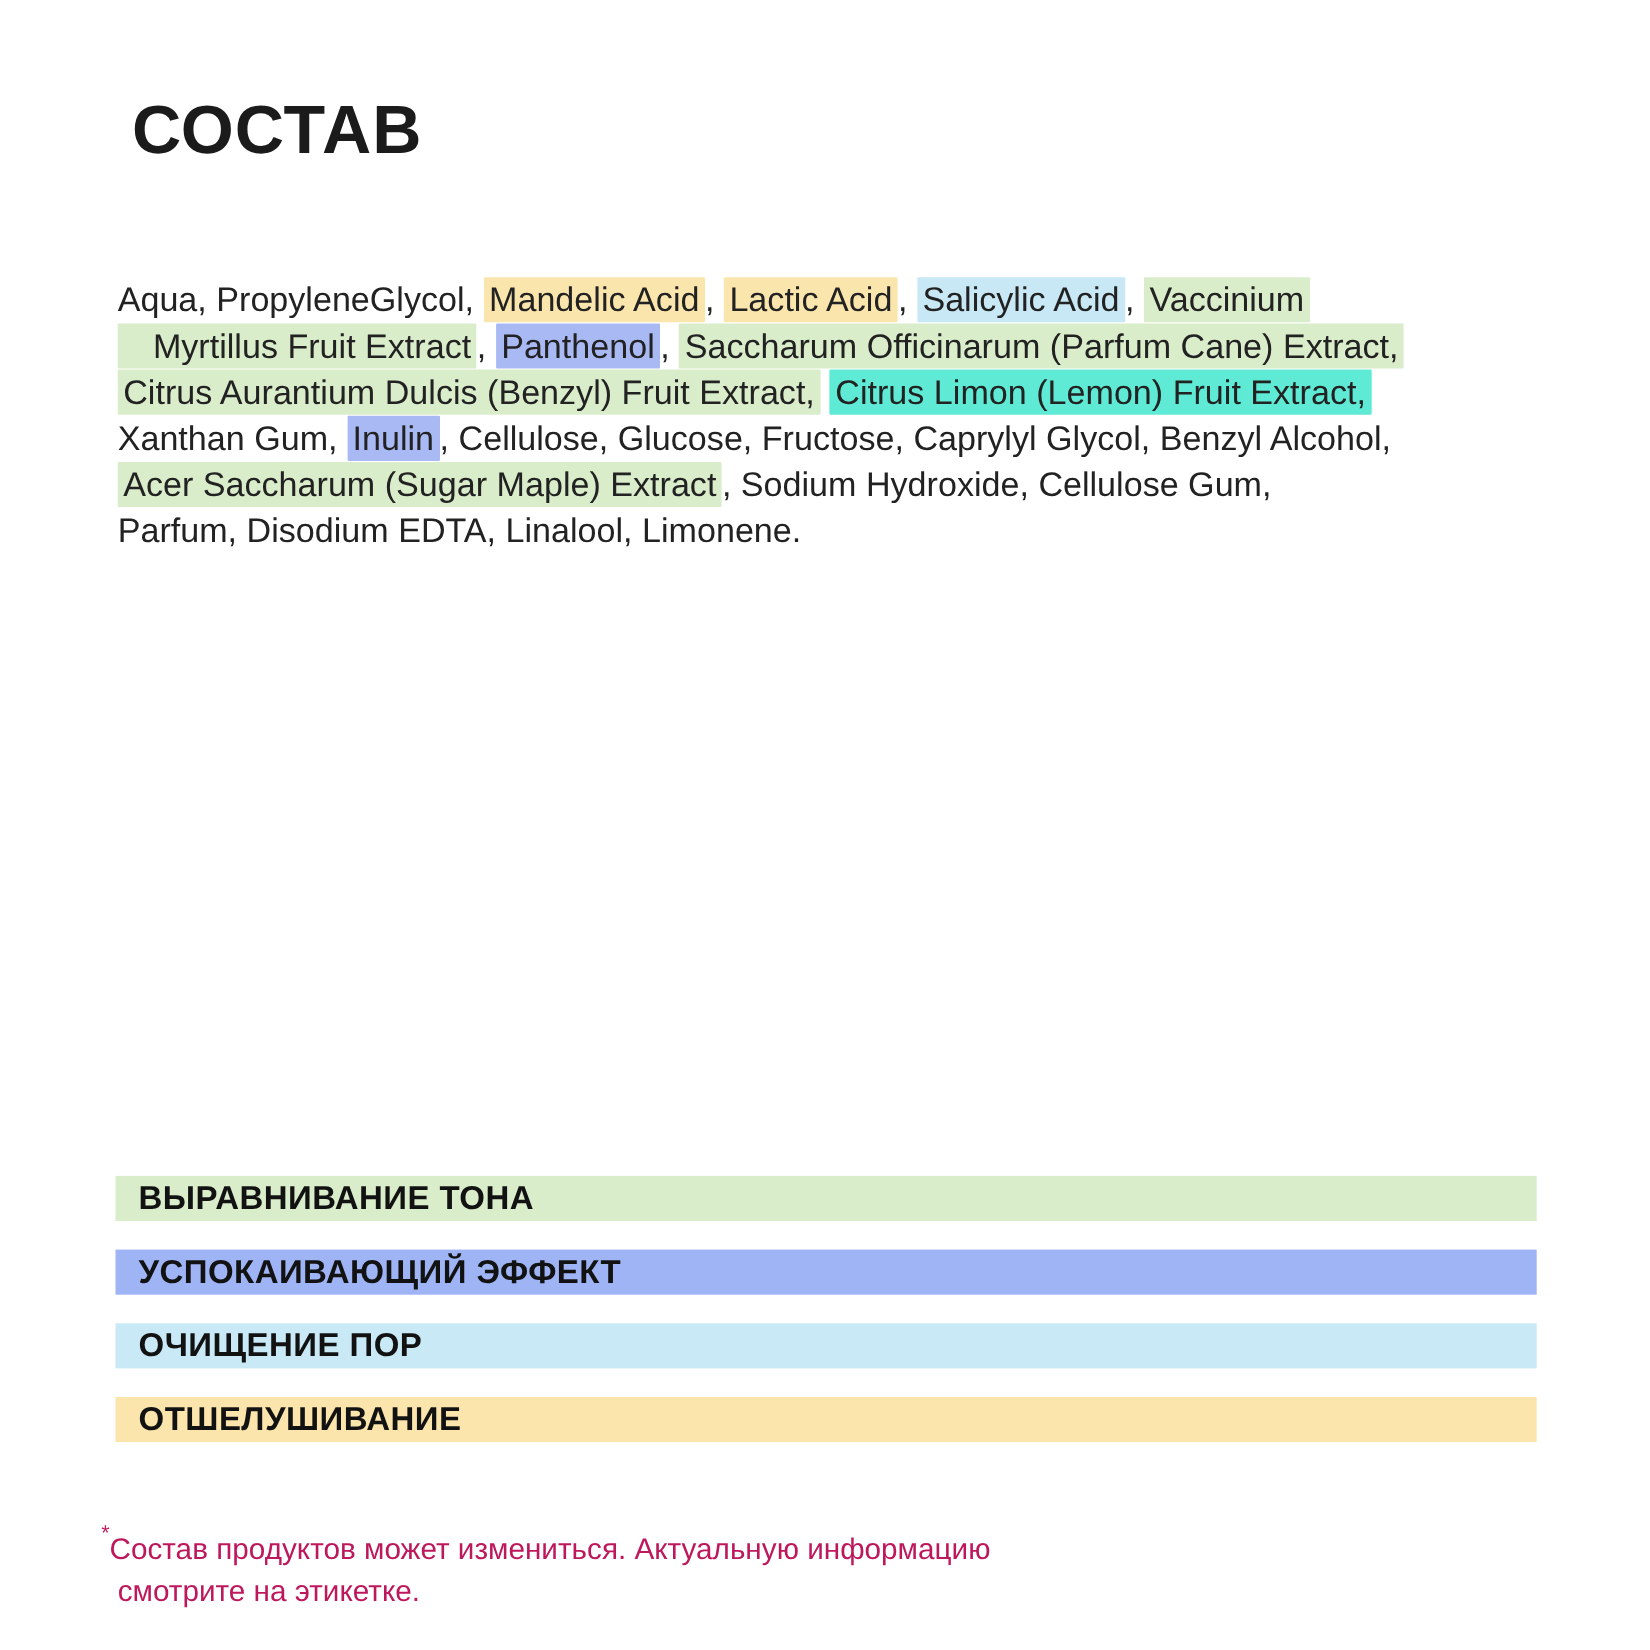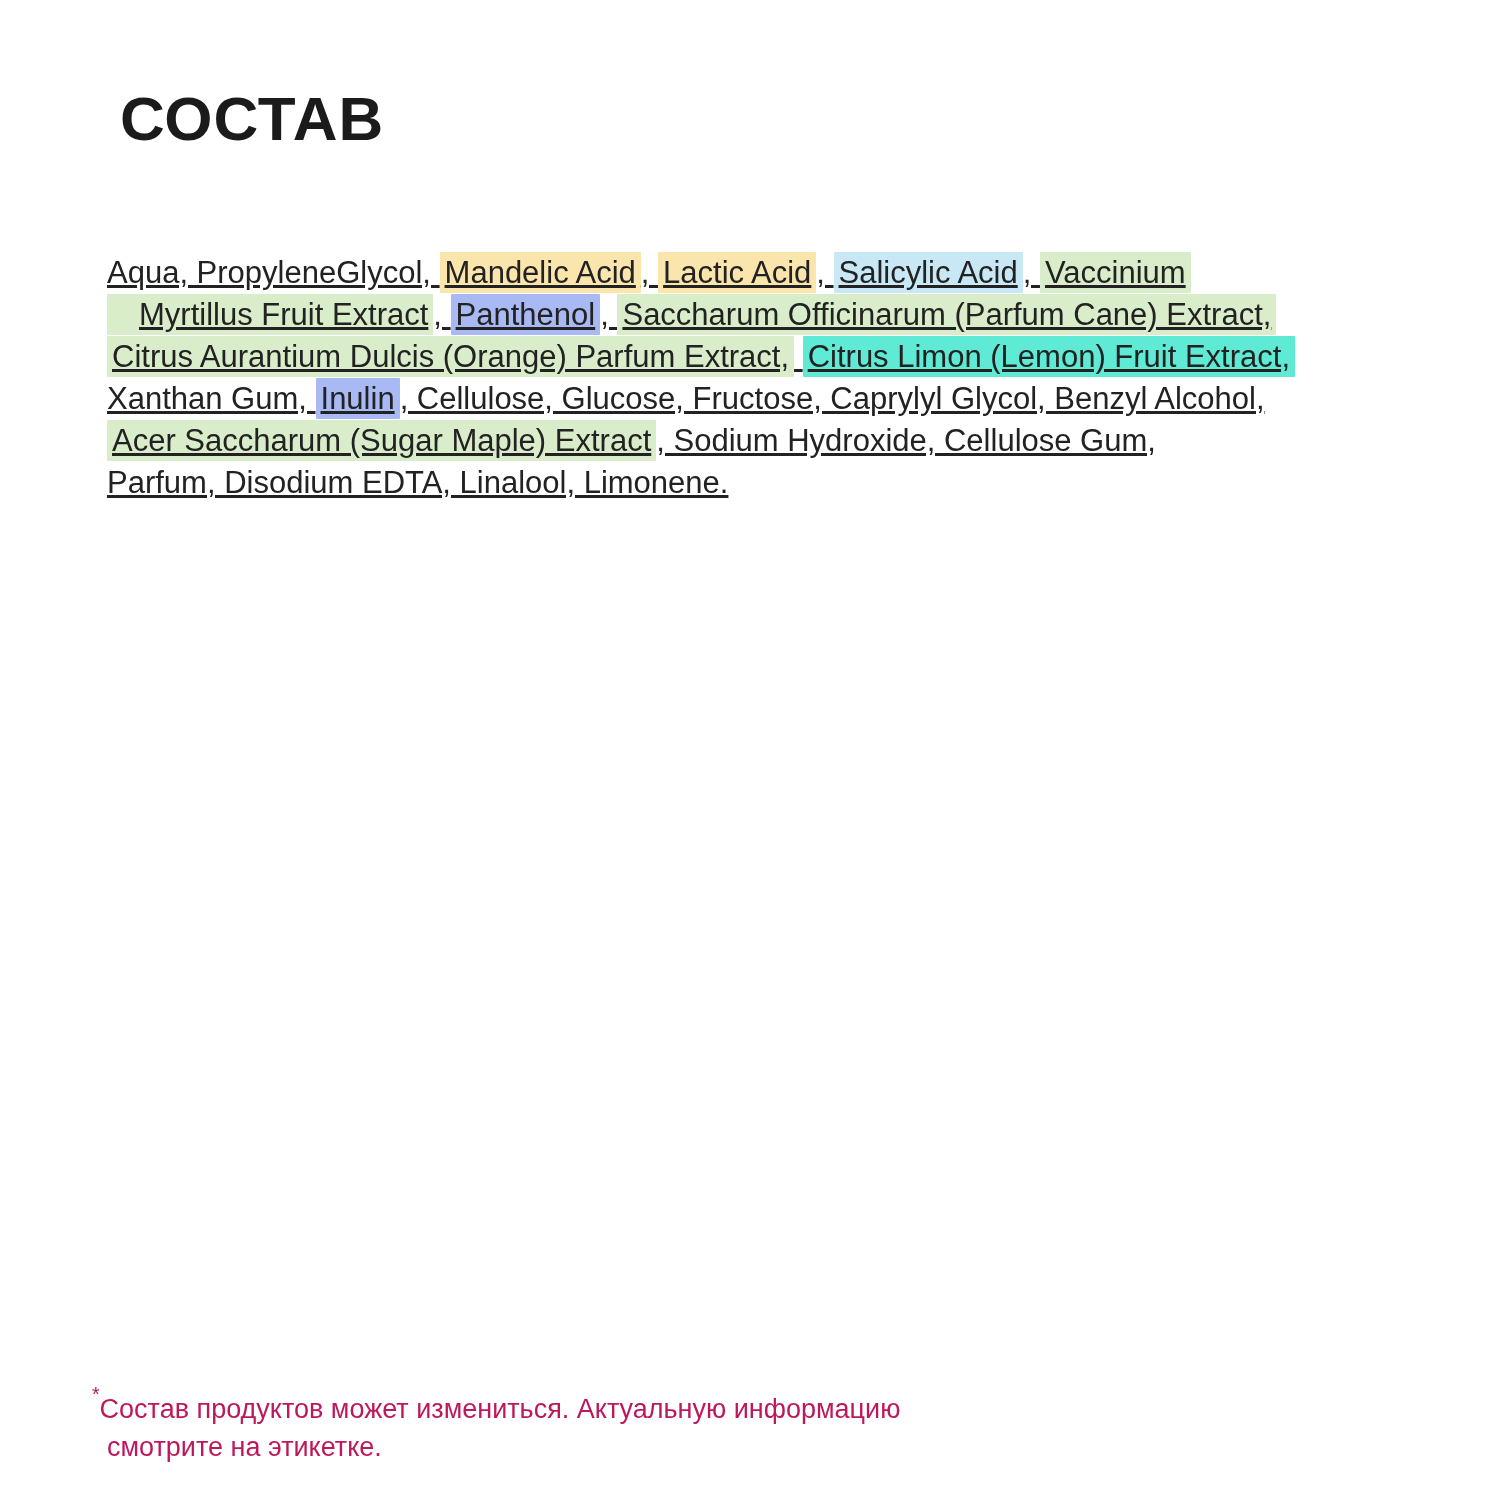--- a/index.html
+++ b/index.html
@@ -27,21 +27,20 @@
     left: 107px;
     top: 252px;
     width: 1340px;
     font-size: 31px;
     line-height: 42px;
     color: #222222;
   }
   .ing-line {
     height: 42px;
     white-space: pre;
-    text-decoration: underline;
   }
   .hl {
     padding: 3px 5px;
     border-radius: 1px;
   }
   .legend {
     position: absolute;
     left: 105px;
     top: 1069px;
     width: 1292px;
@@ -80,22 +79,36 @@
 </head>
 <body>
 
 <div class="page">
 
   <h1 class="title">СОСТАВ</h1>
 
   <div class="ingredients" id="ingredients">
       <div class="ing-line"><span>Aqua, PropyleneGlycol, </span><span class="hl" style="background-color: rgb(250, 229, 172);">Mandelic Acid</span><span>, </span><span class="hl" style="background-color: rgb(250, 229, 172);">Lactic Acid</span><span>, </span><span class="hl" style="background-color: rgb(200, 232, 245);">Salicylic Acid</span><span>, </span><span class="hl" style="background-color: rgb(218, 237, 203);">Vaccinium</span></div>
       <div class="ing-line"><span class="hl" style="background-color: rgb(218, 237, 203); padding-left: 32px;">Myrtillus Fruit Extract</span><span>, </span><span class="hl" style="background-color: rgb(169, 185, 244);">Panthenol</span><span>, </span><span class="hl" style="background-color: rgb(218, 237, 203);">Saccharum Officinarum (Parfum Cane) Extract,</span></div>
-      <div class="ing-line"><span class="hl" style="background-color: rgb(218, 237, 203);">Citrus Aurantium Dulcis (Orange) Parfum Extract,</span><span> </span><span class="hl" style="background-color: #5eead4;">Citrus Limon (Lemon) Fruit Extract,</span></div>
+      <div class="ing-line"><span class="hl" style="background-color: rgb(218, 237, 203);">Citrus Aurantium Dulcis (Benzyl) Fruit Extract,</span><span> </span><span class="hl" style="background-color: #5eead4;">Citrus Limon (Lemon) Fruit Extract,</span></div>
       <div class="ing-line"><span>Xanthan Gum, </span><span class="hl" style="background-color: rgb(169, 185, 244);">Inulin</span><span>, Cellulose, Glucose, Fructose, Caprylyl Glycol, Benzyl Alcohol,</span></div>
       <div class="ing-line"><span class="hl" style="background-color: rgb(218, 237, 203);">Acer Saccharum (Sugar Maple) Extract</span><span>, Sodium Hydroxide, Cellulose Gum,</span></div>
       <div class="ing-line"><span>Parfum, Disodium EDTA, Linalool, Limonene.</span></div>
     </div>
 
+  <div class="legend" id="legend">
+    <div class="bar" style="background-color: rgb(217, 237, 203);">
+      <span class="bar-label">ВЫРАВНИВАНИЕ ТОНА</span>
+    </div>
+    <div class="bar" style="background-color: rgb(158, 180, 245);">
+      <span class="bar-label">УСПОКАИВАЮЩИЙ ЭФФЕКТ</span>
+    </div>
+    <div class="bar" style="background-color: rgb(200, 233, 245);">
+      <span class="bar-label">ОЧИЩЕНИЕ ПОР</span>
+    </div>
+    <div class="bar" style="background-color: rgb(251, 229, 173);">
+      <span class="bar-label">ОТШЕЛУШИВАНИЕ</span>
+    </div>
+  </div>
 
   <p class="footnote"><sup class="fn-marker">*</sup><span class="fn-text">Состав продуктов может измениться. Актуальную информацию смотрите на этикетке.</span></p>
 
 </div>
 
 </body></html>

